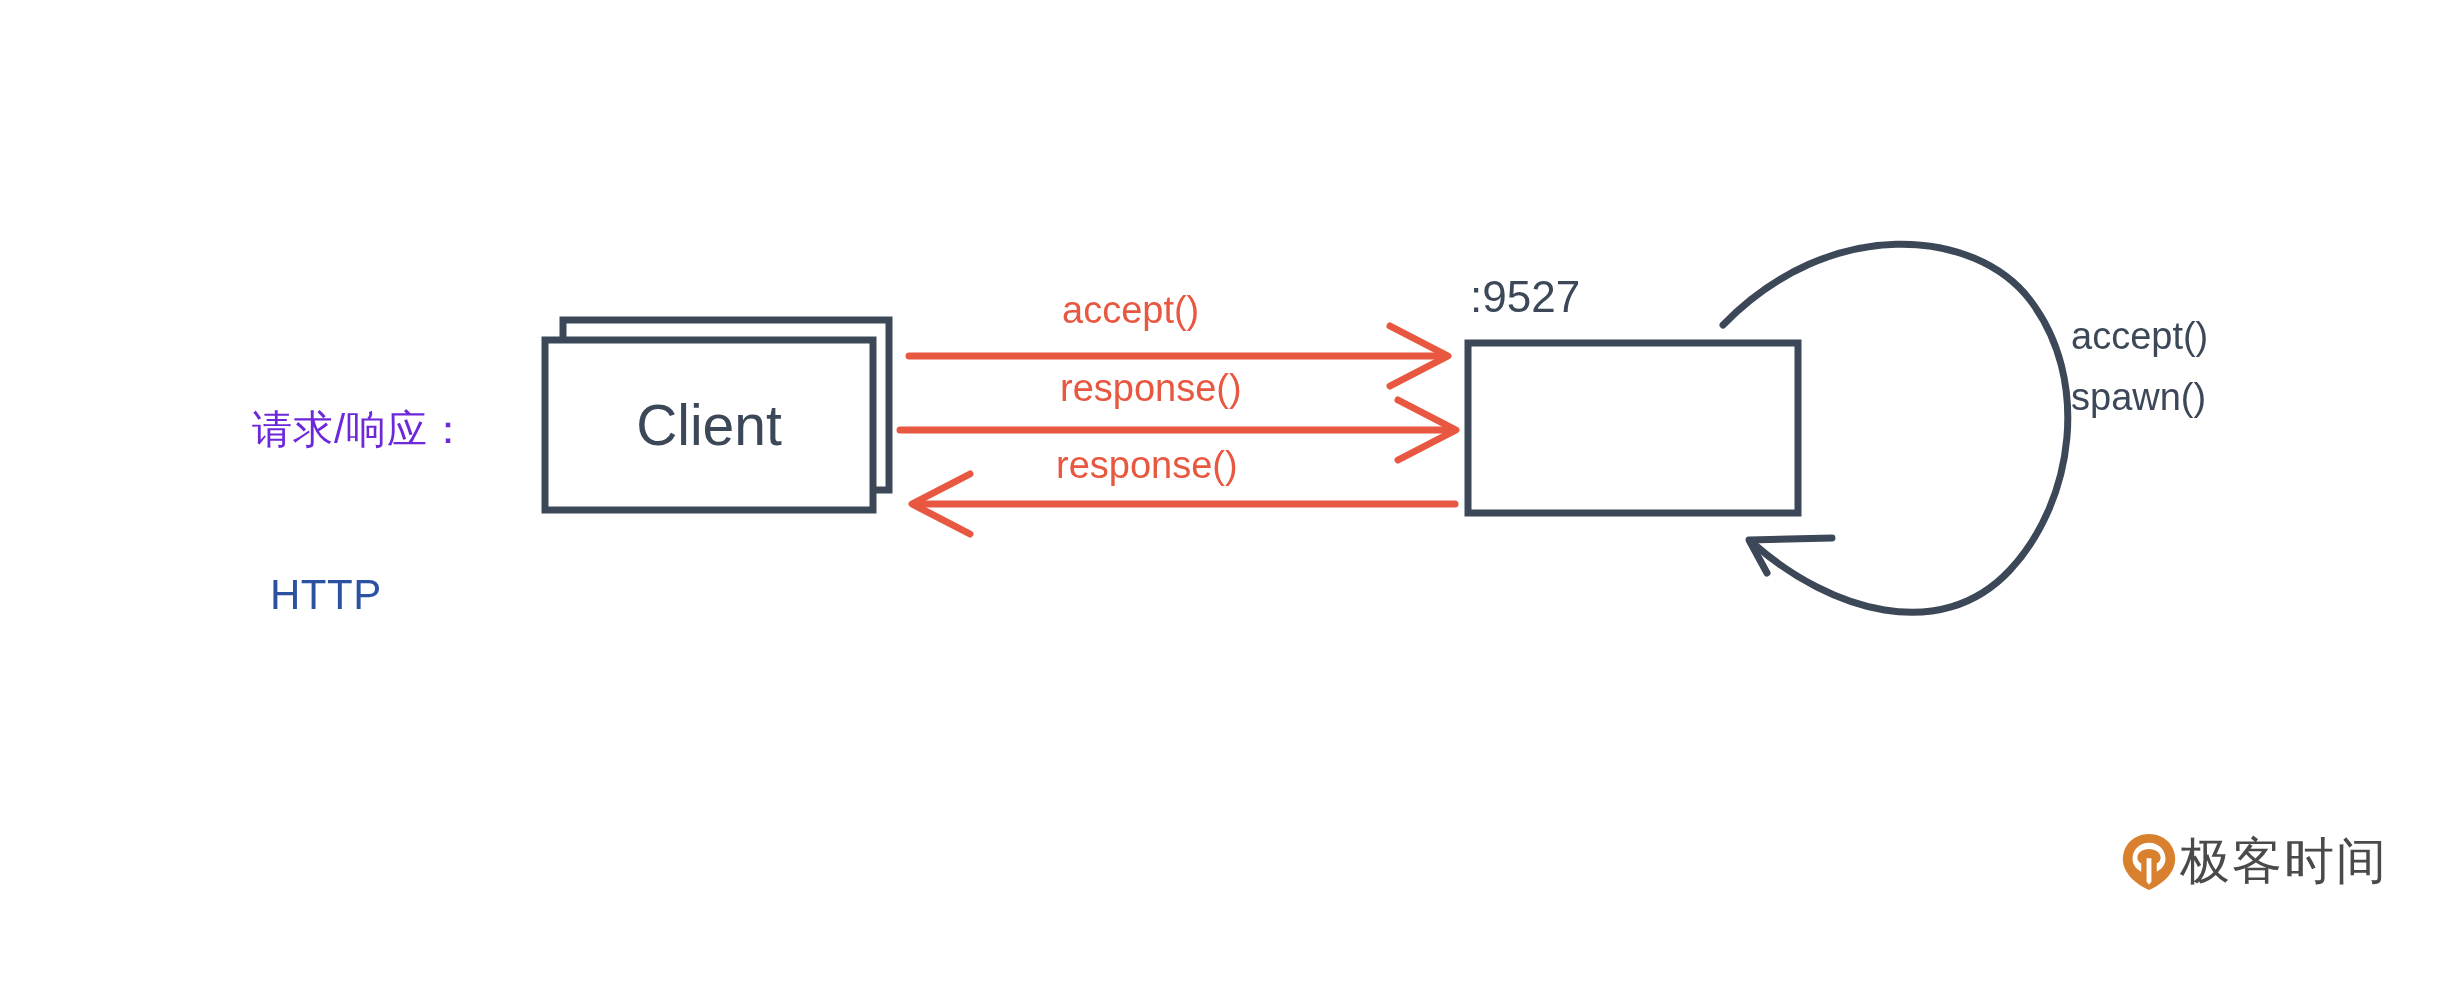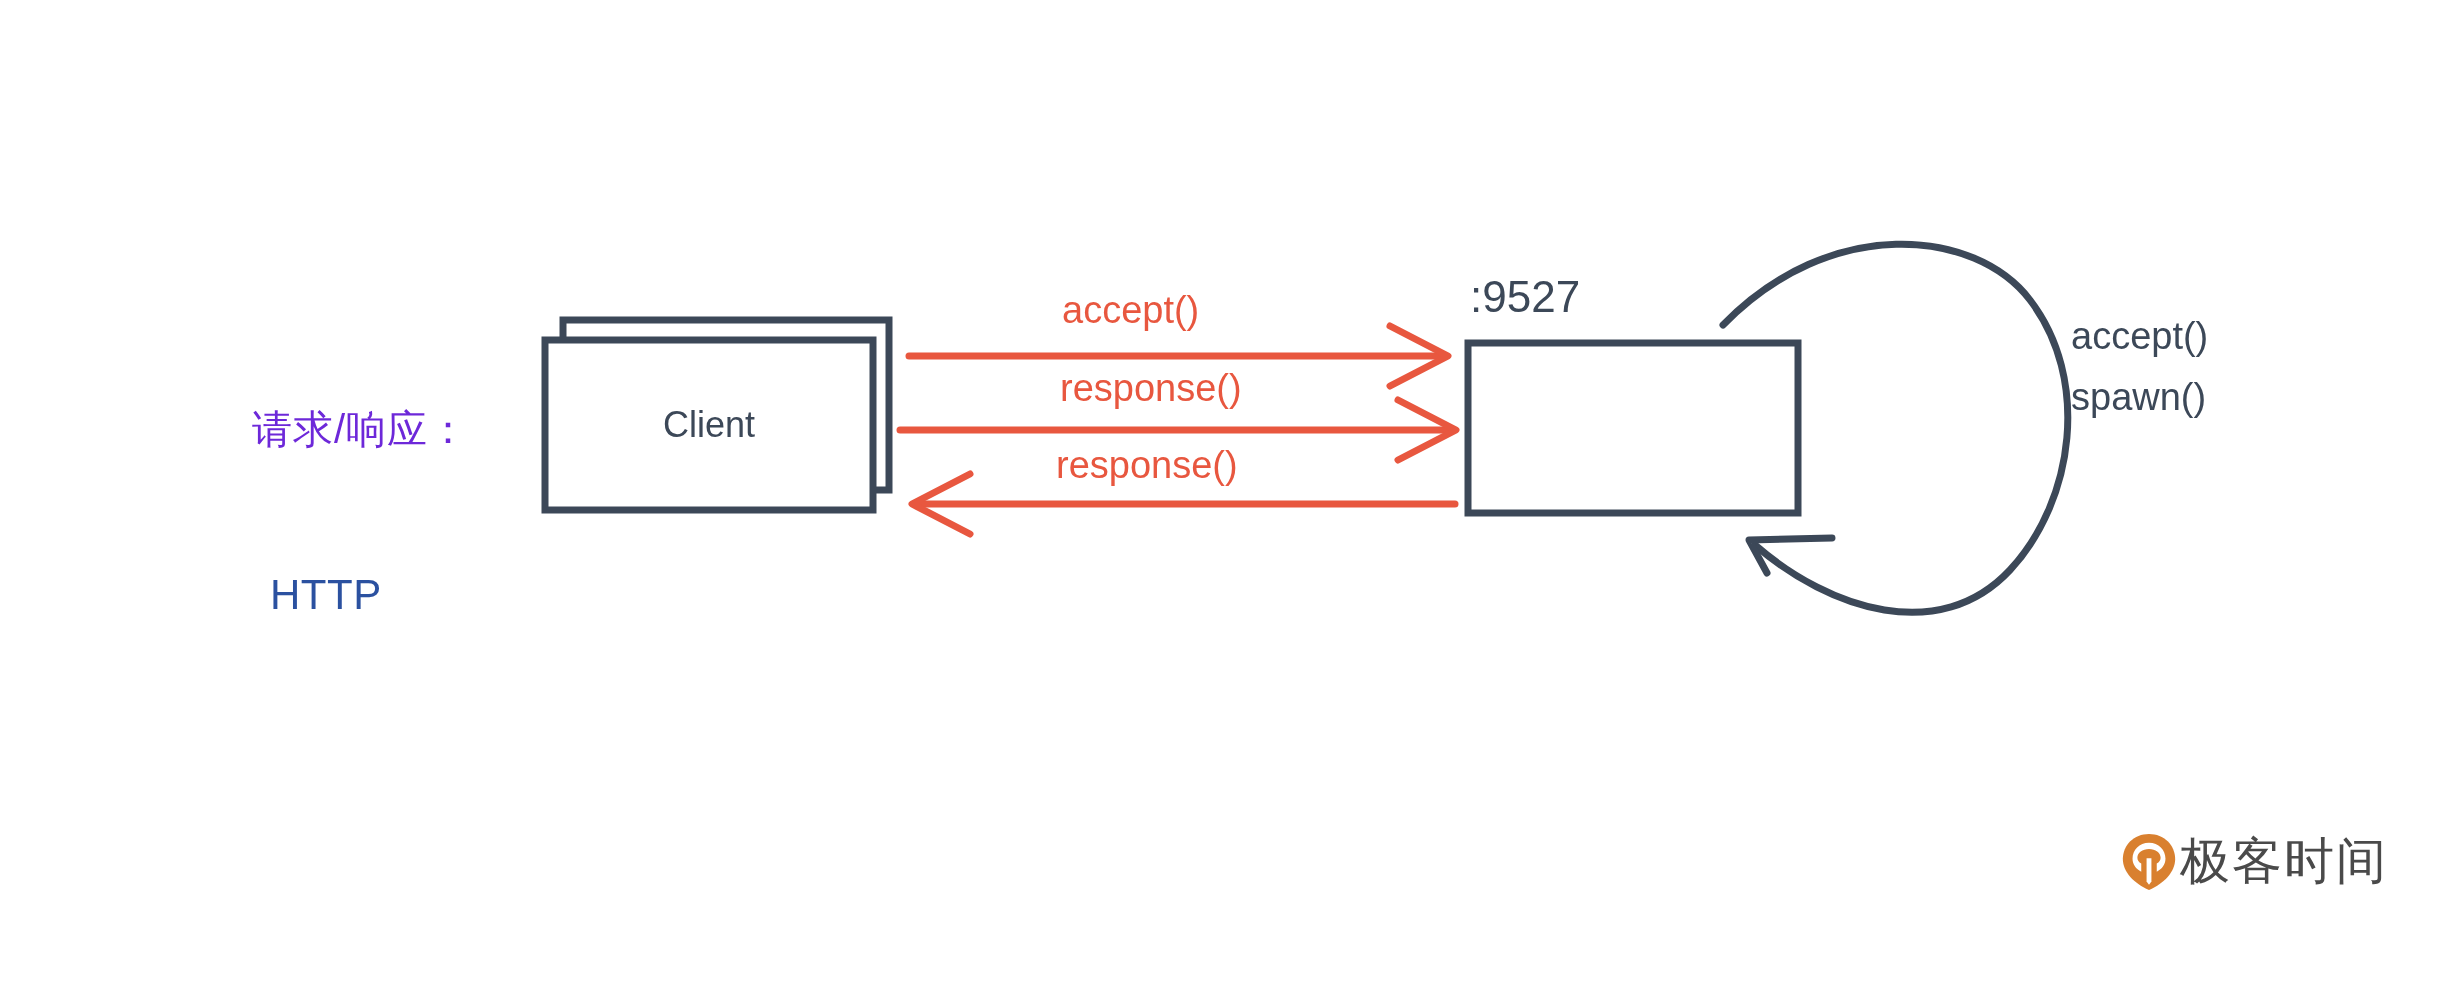--- a/index.html
+++ b/index.html
@@ -36,21 +36,21 @@
     font-size: 40px;
     color: #6d28d9;
     letter-spacing: 1px;
   }
   .label-http {
     font-size: 42px;
     color: #2b51a0;
     letter-spacing: 0.5px;
   }
   .box-label {
-    font-size: 36px;
+    font-size: 57px;
     color: #3c4858;
   }
   .port-label {
     font-size: 44px;
     color: #3c4858;
   }
   .arrow-label {
     font-size: 38px;
     color: #e8573f;
   }

